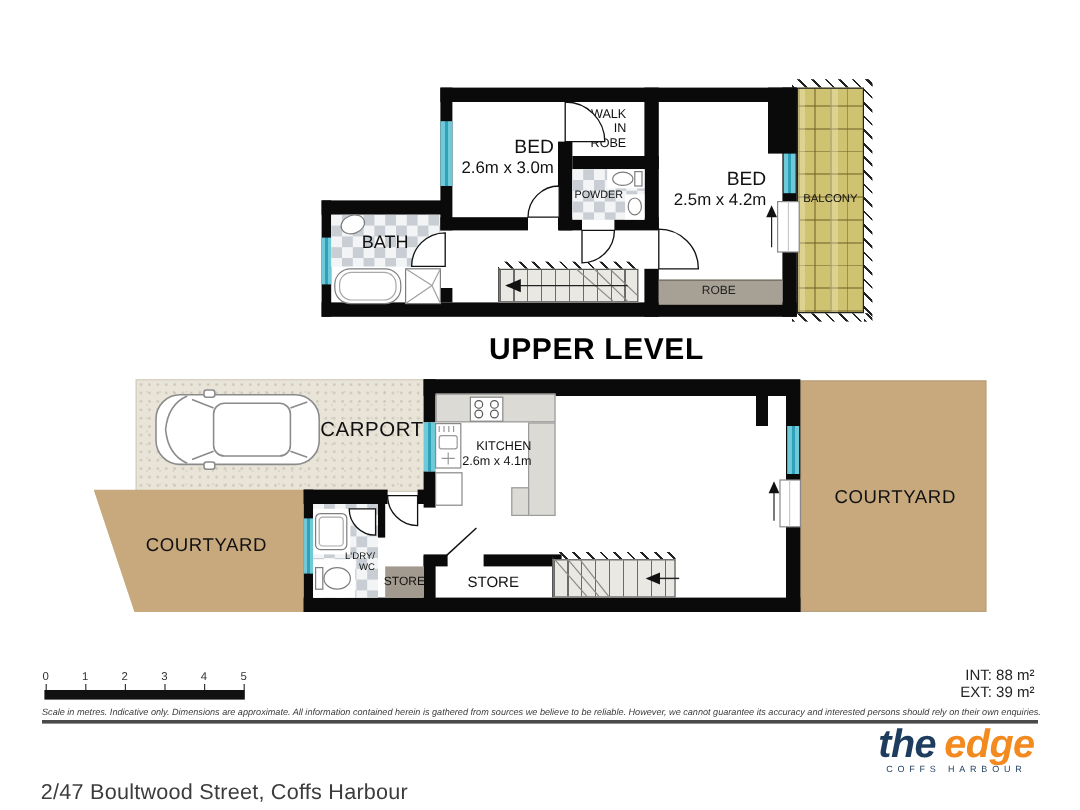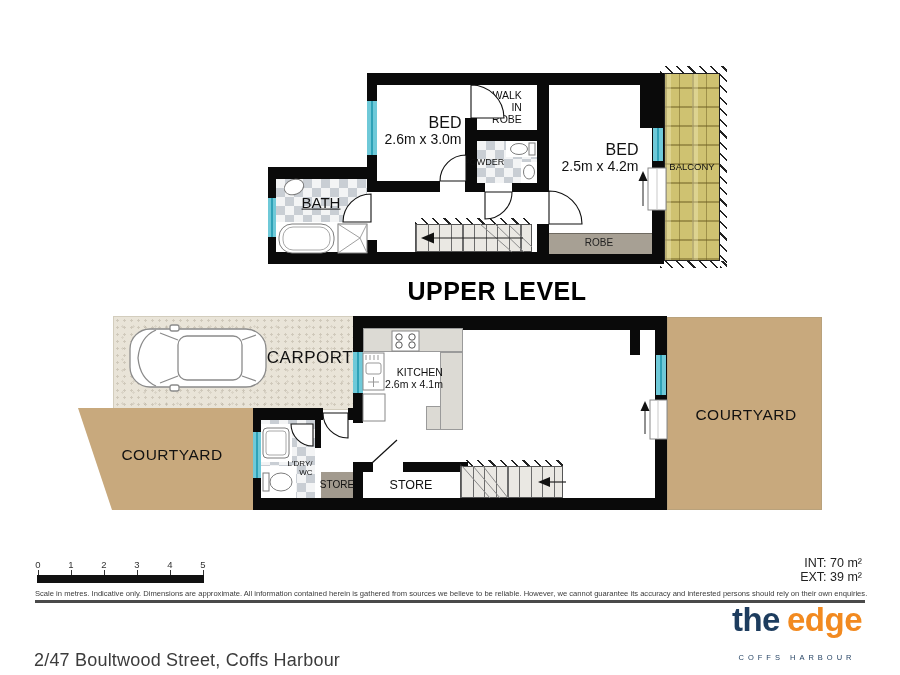--- a/index.html
+++ b/index.html
@@ -36,28 +36,28 @@
   .grayrobe{position:absolute;background:#a7a094;border-top:1px solid #6f6a61;}
   .graystore{position:absolute;background:#a29a8e;}
   .bench{position:absolute;background:#dcdad4;border:1px solid #9a9a9a;box-sizing:border-box;}
   .lb{position:absolute;transform:translate(-50%,-50%);text-align:right;white-space:nowrap;
       line-height:1.12;color:#111;}
   .title{position:absolute;transform:translateX(-50%);font-weight:bold;font-size:25px;letter-spacing:.5px;color:#000;}
   .overlay{position:absolute;left:0;top:0;pointer-events:none;}
   .tick{position:absolute;width:1px;height:5px;background:#333;}
   .scalenum{position:absolute;transform:translateX(-50%);font-size:9.5px;color:#333;}
   .scalebar{position:absolute;background:#111;}
-  .disc{position:absolute;font-size:7.6px;color:#3a3a3a;white-space:nowrap;}
+  .disc{position:absolute;font-size:7.6px;color:#3a3a3a;white-space:nowrap;font-style:italic;}
   .rule{position:absolute;background:#4a4a4a;}
   .areas{position:absolute;text-align:right;font-size:12.5px;line-height:14px;color:#222;}
   .address{position:absolute;font-size:18px;color:#3c3c3c;letter-spacing:.2px;}
   .logo{position:absolute;text-align:center;}
-  .logo .row{font-weight:bold;font-size:33px;line-height:30px;letter-spacing:-.5px;}
+  .logo .row{font-weight:bold;font-size:33px;line-height:30px;letter-spacing:-.5px;font-style:italic;}
   .logo .w1{color:#1d3c5e;} .logo .w2{color:#f28a20;margin-left:7px;}
-  .logo .tag{font-size:7.5px;letter-spacing:4px;color:#1d3c5e;margin-top:18px;}
+  .logo .tag{font-size:7.5px;letter-spacing:4px;color:#1d3c5e;margin-top:1px;}
 </style>
 </head>
 <body>
 
 <div class="canvas">
 
   <div class="hatch" style="left:660px;top:66px;width:67px;height:7px;"></div>
   <div class="hatch" style="left:720px;top:66px;width:7px;height:202px;"></div>
   <div class="hatch" style="left:660px;top:261px;width:67px;height:7px;"></div>
   <div class="balc" style="left:664px;top:73px;width:56px;height:188px;"></div>
@@ -96,26 +96,26 @@
 
   <div class="lb" style="left:423px;top:131px;">
     <div style="font-size:16px;">BED</div>
     <div style="font-size:14px;">2.6m x 3.0m</div>
   </div>
   <div class="lb" style="left:507px;top:108px;font-size:10.5px;">
     <div>WALK</div>
     <div>IN</div>
     <div>ROBE</div>
   </div>
-  <div class="lb" style="left:484px;top:162px;font-size:9px;">POWDER</div>
+  <div class="lb" style="left:499px;top:162px;font-size:9px;">POWDER</div>
   <div class="lb" style="left:600px;top:158px;">
     <div style="font-size:16px;">BED</div>
     <div style="font-size:14px;">2.5m x 4.2m</div>
   </div>
-  <div class="lb" style="left:321px;top:203px;font-size:15px;text-decoration:underline;">BATH</div>
+  <div class="lb" style="left:321px;top:203px;font-size:15px;">BATH</div>
   <div class="lb" style="left:599px;top:243px;font-size:10px;color:#222;">ROBE</div>
   <div class="lb" style="left:692px;top:167px;font-size:9.5px;">BALCONY</div>
   <div class="title" style="left:497px;top:277px;">UPPER LEVEL</div>
 
   <div class="concrete" style="left:113px;top:316px;width:240px;height:92px;"></div>
   <div class="paver" style="left:78px;top:405px;width:175px;height:105px;clip-path:polygon(0px 3px,175px 3px,175px 105px,34px 105px);"></div>
   <div class="paver" style="left:667px;top:317px;width:155px;height:193px;border:1px solid #b9a27c;box-sizing:border-box;"></div>
 
   <div class="wall" style="left:353px;top:316px;width:314px;height:14px;"></div>
   <div class="wall" style="left:630px;top:330px;width:10px;height:25px;"></div>
@@ -261,21 +261,21 @@
     <div class="tick" style="left:38px;top:570px;"></div>
     <div class="tick" style="left:71px;top:570px;"></div>
     <div class="tick" style="left:104px;top:570px;"></div>
     <div class="tick" style="left:137px;top:570px;"></div>
     <div class="tick" style="left:170px;top:570px;"></div>
     <div class="tick" style="left:203px;top:570px;"></div>
     <div class="scalebar" style="left:37px;top:575px;width:167px;height:8px;"></div>
   </div>
 
   <div class="areas" style="right:38px;top:556px;width:120px;">
-    <div>INT: 70 m²</div>
+    <div>INT: 88 m²</div>
     <div>EXT: 39 m²</div>
   </div>
 
   <div class="disc" style="left:35px;top:589px;">Scale in metres. Indicative only. Dimensions are approximate. All information contained herein is gathered from sources we believe to be reliable. However, we cannot guarantee its accuracy and interested persons should rely on their own enquiries.</div>
   <div class="rule" style="left:35px;top:600px;width:830px;height:2.5px;"></div>
 
   <div class="address" style="left:34px;top:618px;margin-top:32px;">2/47 Boultwood Street, Coffs Harbour</div>
 
   <div class="logo" style="right:38px;top:605px;">
     <div class="row">

